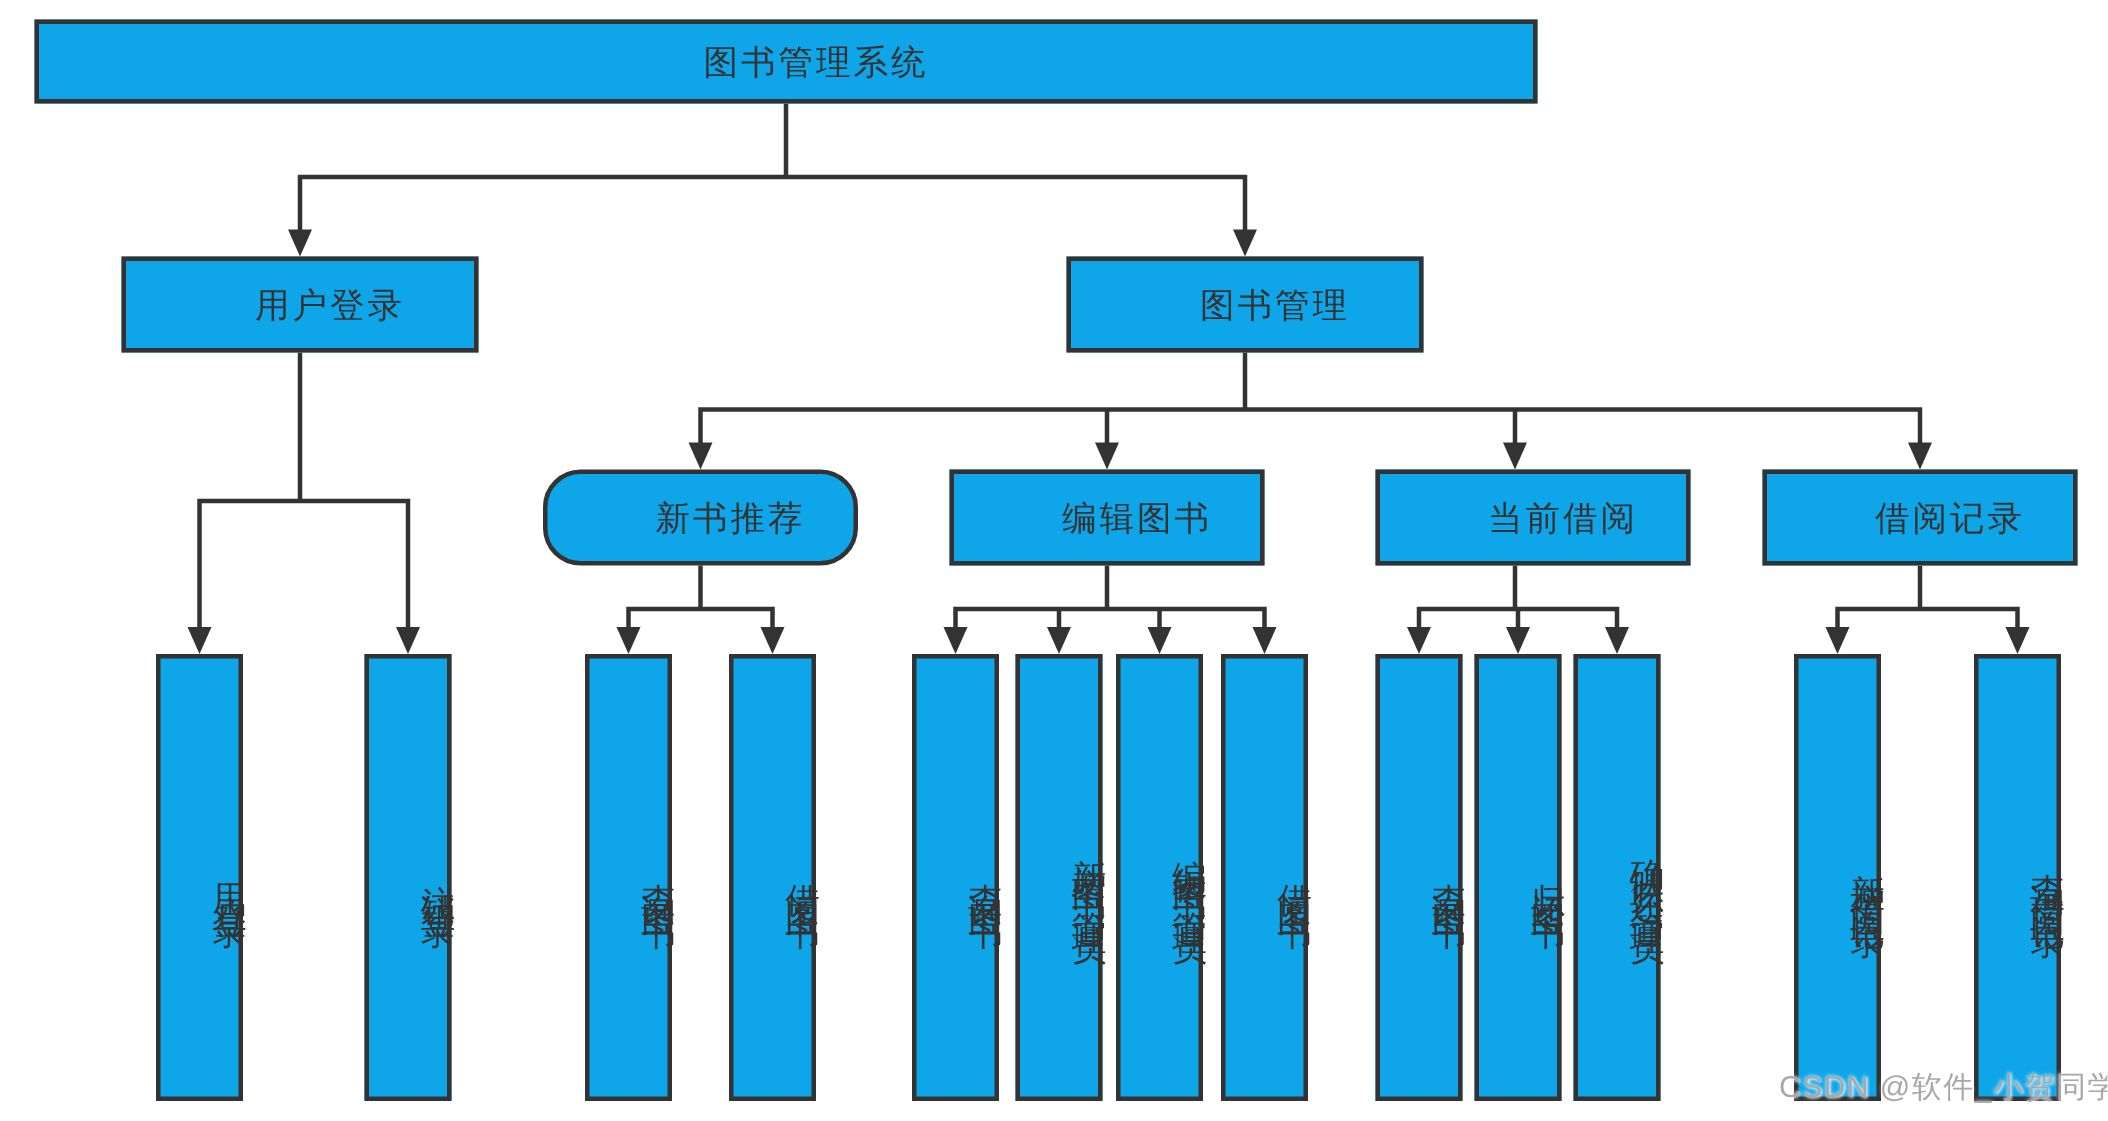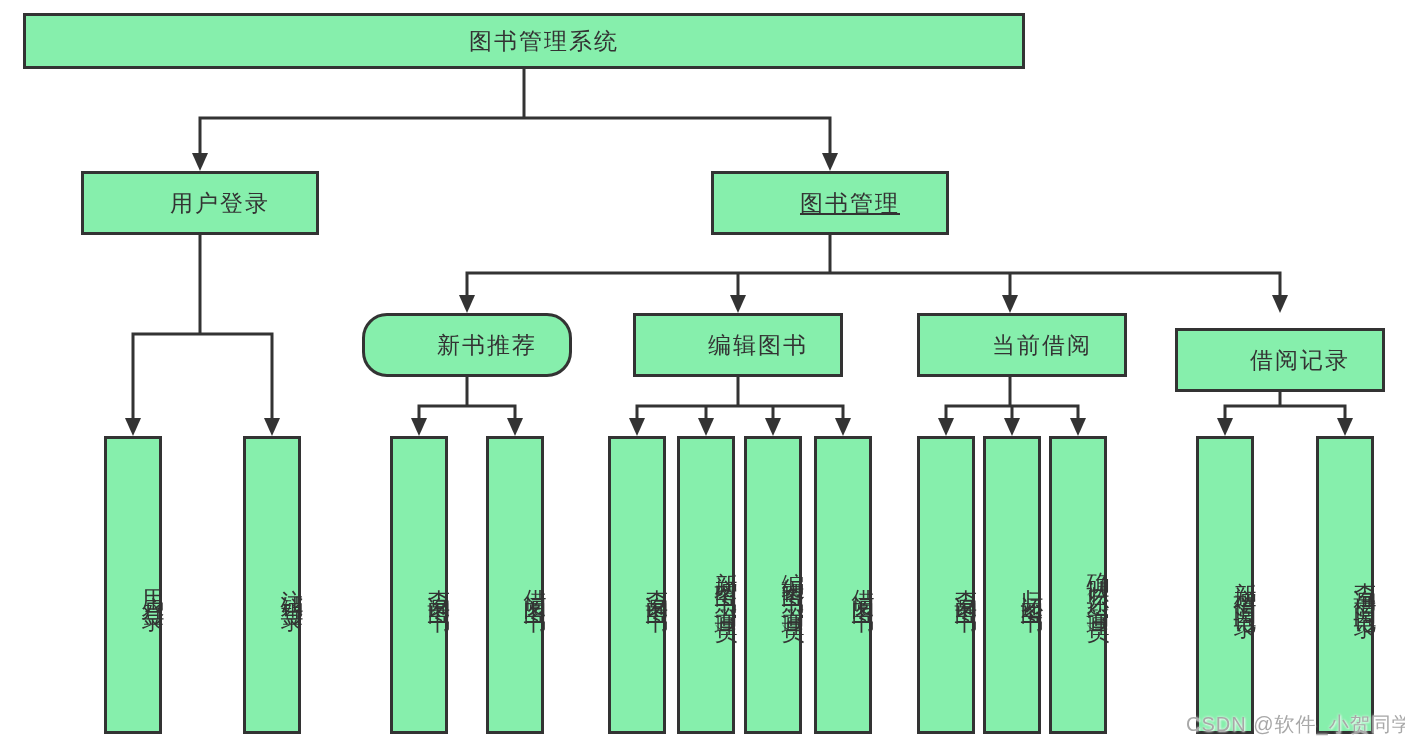--- a/index.html
+++ b/index.html
@@ -23,21 +23,21 @@
   .connectors path.line {
     fill: none;
     stroke: #333333;
     stroke-width: 3;
     stroke-linejoin: miter;
   }
   .connectors polygon.arrow { fill: #333333; stroke: none; }
 
   .node {
     position: absolute;
-    background: #86efac;
+    background: #0ea5e9;
     border: 3px solid #333333;
     display: flex;
     align-items: center;
     justify-content: center;
     color: #333333;
     z-index: 1;
     padding-left: 40px;
   }
   .hnode .label {
     font-size: 23px;
@@ -134,34 +134,34 @@
     </g>
   </svg>
 
   <div class="node hnode" style="left:23px; top:13px; width:1002px; height:56px;">
     <span class="label">图书管理系统</span>
   </div>
 
   <div class="node hnode" style="left:81px; top:171px; width:238px; height:64px;">
     <span class="label">用户登录</span>
   </div>
-  <div class="node hnode" style="left:711px; top:171px; width:238px; height:64px;text-decoration:underline;">
+  <div class="node hnode" style="left:711px; top:171px; width:238px; height:64px;">
     <span class="label">图书管理</span>
   </div>
 
   <div class="node hnode" style="left:362px; top:313px; width:210px; height:64px;border-radius:25px;">
     <span class="label">新书推荐</span>
   </div>
   <div class="node hnode" style="left:633px; top:313px; width:210px; height:64px;">
     <span class="label">编辑图书</span>
   </div>
   <div class="node hnode" style="left:905px; top:313px; width:210px; height:64px;margin-left:12px;">
     <span class="label">当前借阅</span>
   </div>
-  <div class="node hnode" style="left:1175px; top:328px; width:210px; height:64px;">
+  <div class="node hnode" style="left:1175px; top:313px; width:210px; height:64px;">
     <span class="label">借阅记录</span>
   </div>
 
   <div class="node vnode" style="left:104px; top:436px; width:58px; height:298px;">
     <span class="vtext">用户登录</span>
   </div>
   <div class="node vnode" style="left:243px; top:436px; width:58px; height:298px;">
     <span class="vtext">注销登录</span>
   </div>
 

